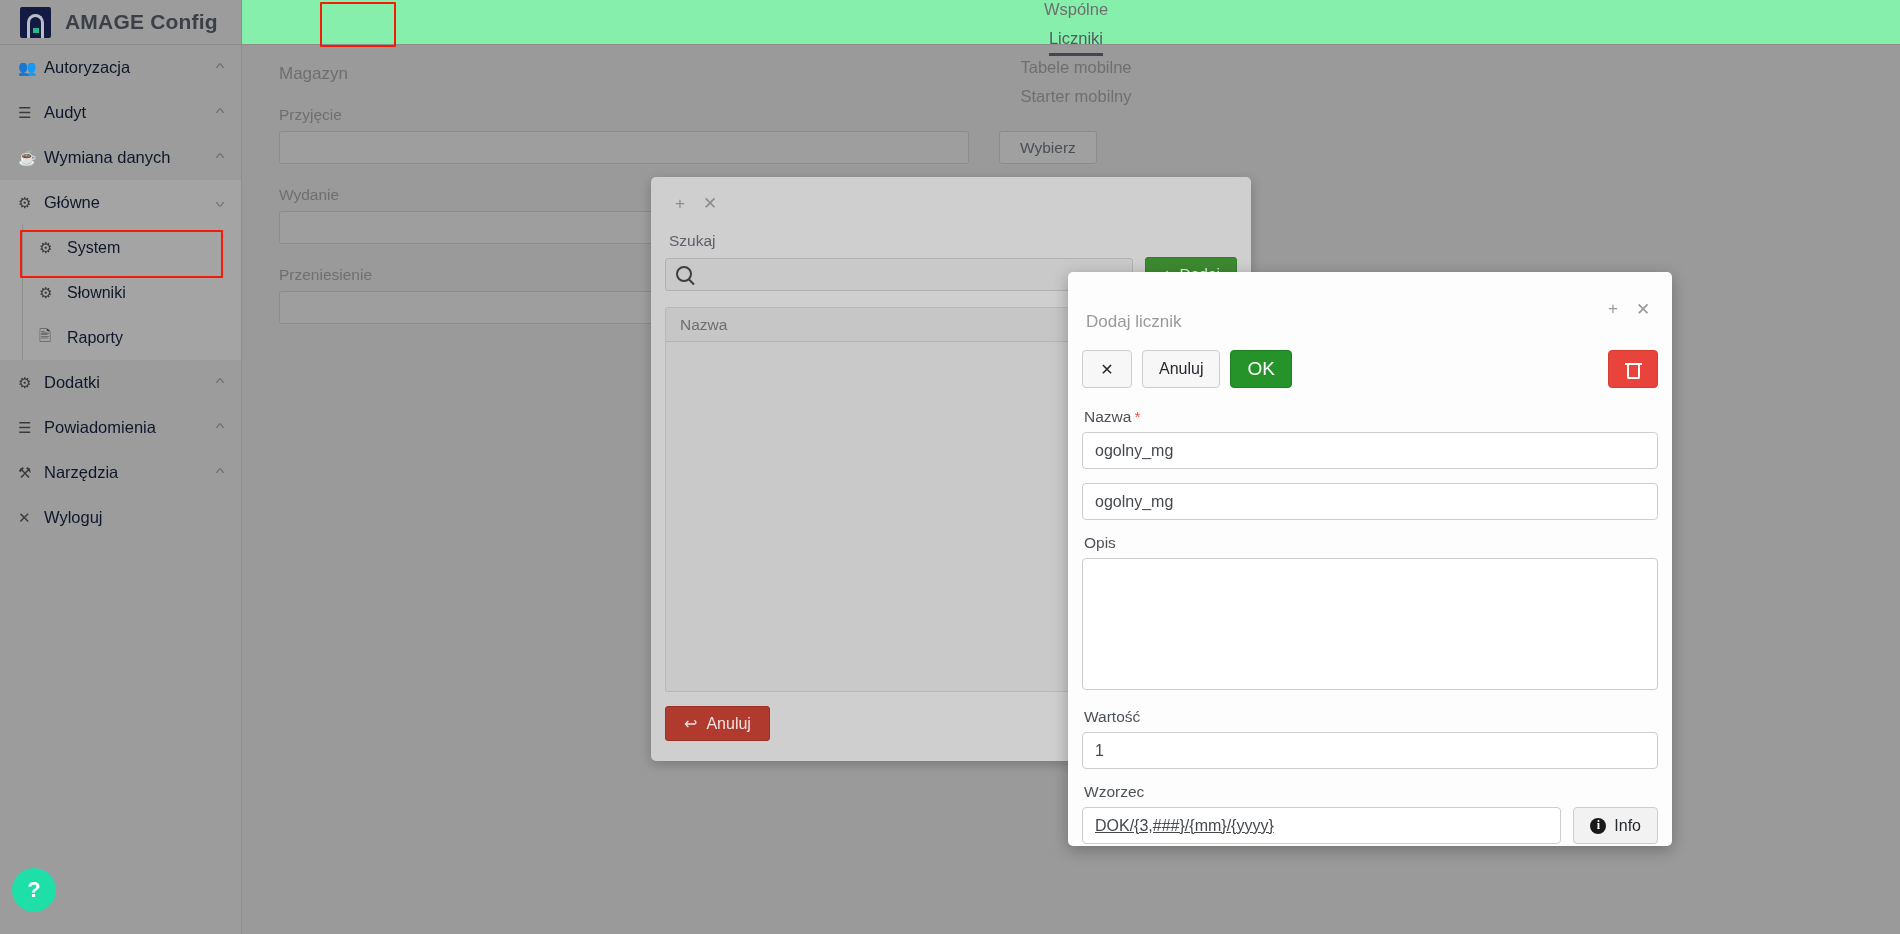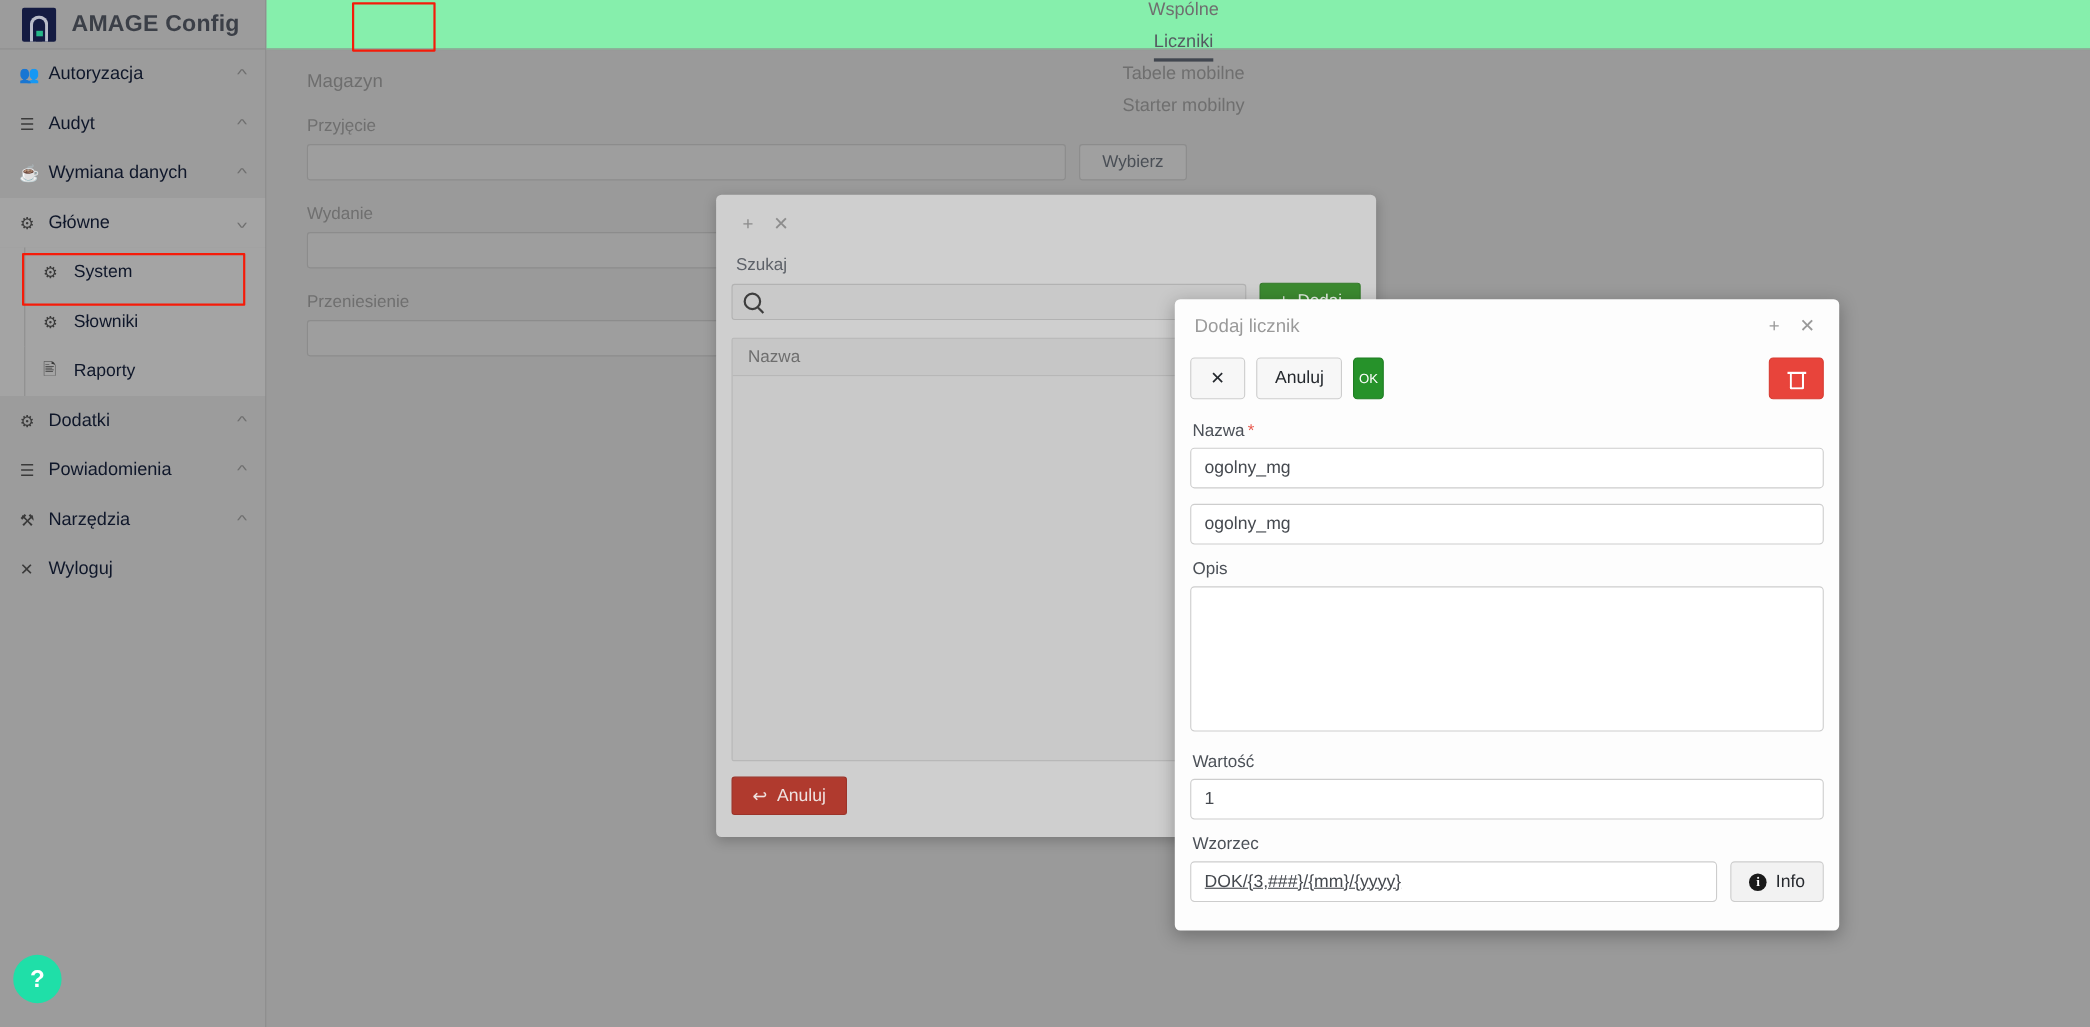--- a/index.html
+++ b/index.html
@@ -156,21 +156,21 @@
     color: #6e6e6e;
     margin: 4px 0 22px 13px;
   }
   .field-label {
     font-size: 15.5px;
     color: #6f6f6f;
     margin: 0 0 7px 13px;
   }
   .field-row {
     display: flex; 
-    gap: 12px;
+    gap: 30px;
     margin: 0 0 22px 13px;
   }
   .text-input {
     height: 33px;
     width: 690px;
     background: #9e9e9e;
     border: 1px solid #8c8c8c;
     border-radius: 3px;
   }
   .btn-plain {
@@ -290,47 +290,47 @@
   #modal-add {
     position: absolute;
     left: 1068px; top: 272px;
     width: 604px; height: 574px;
     background: #fdfdfd;
     border-radius: 5px;
     box-shadow: 0 4px 16px rgba(0,0,0,.28);
     z-index: 20;
     padding: 14px 14px 14px 14px;
   }
-  #modal-add .modal-head .mtitle { color: #9a9a9a; font-size: 17px; }
+  #modal-add .modal-head .mtitle { color: #9a9a9a; font-size: 17px; margin-top: 26px; }
   #modal-add .modal-head .micon { color: #9a9a9a; }
   .btn-bar {
     display: flex; align-items: center; gap: 10px;
     margin-bottom: 20px;
   }
   .btn-white {
     height: 38px;
     min-width: 50px;
     padding: 0 16px;
     background: #f7f7f7;
     border: 1px solid #cdcdcd;
     border-radius: 4px;
     color: #25292e;
     font-size: 16px;
     font-family: "Liberation Sans", sans-serif;
     display: inline-flex; align-items: center; justify-content: center;
     cursor: pointer;
   }
   .btn-ok {
     height: 38px;
-    padding: 0 4px;
+    padding: 0 16px;
     background: #26922a;
     border: 1px solid #1f7d23;
     border-radius: 4px;
     color: #fff;
-    font-size: 12px;
+    font-size: 19px;
     font-family: "Liberation Sans", sans-serif;
     cursor: pointer;
   }
   .btn-del {
     height: 38px;
     width: 50px;
     margin-left: auto;
     background: #e8443b;
     border: 1px solid #d73c33;
     border-radius: 4px;

